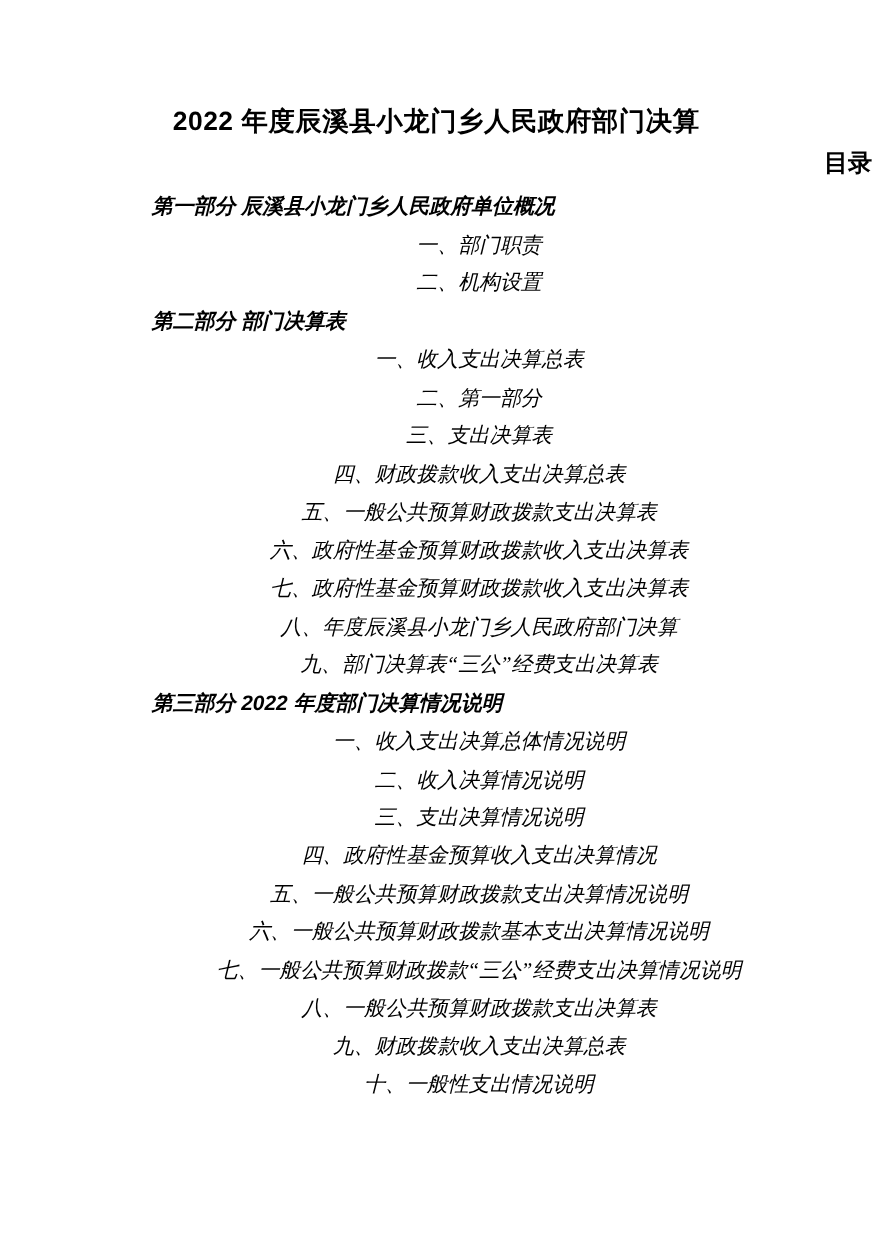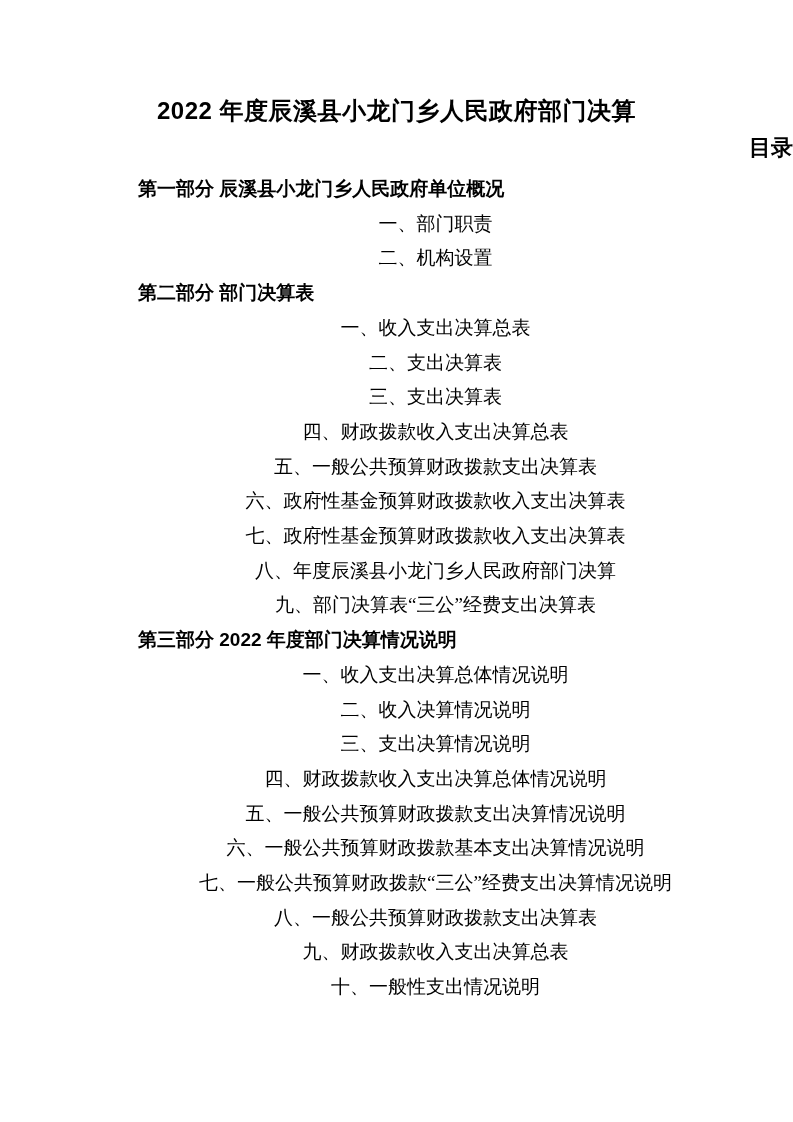--- a/index.html
+++ b/index.html
@@ -38,20 +38,21 @@
     line-height: 40px;
     white-space: nowrap;
   }
   .toc {
     margin: 4px 60px 0 138px;
   }
   .toc-row {
     margin: 0;
     line-height: 34.7px;
     white-space: nowrap;
+    font-style: italic;
   }
   .section-heading {
     font-family: "Liberation Sans", sans-serif;
     font-weight: bold;
     font-size: 19px;
   }
   .toc-item {
     font-family: "Liberation Serif", serif;
     font-weight: normal;
     font-size: 19px;
@@ -67,34 +68,34 @@
   <h2 class="toc-heading">目录</h2>
 
   <div class="toc">
 
     <div class="toc-row section-heading">第一部分 辰溪县小龙门乡人民政府单位概况</div>
     <div class="toc-row toc-item">一、部门职责</div>
     <div class="toc-row toc-item">二、机构设置</div>
 
     <div class="toc-row section-heading">第二部分 部门决算表</div>
     <div class="toc-row toc-item">一、收入支出决算总表</div>
-    <div class="toc-row toc-item">二、支出决算表</div>
+    <div class="toc-row toc-item">二、第一部分</div>
     <div class="toc-row toc-item">三、支出决算表</div>
     <div class="toc-row toc-item">四、财政拨款收入支出决算总表</div>
     <div class="toc-row toc-item">五、一般公共预算财政拨款支出决算表</div>
     <div class="toc-row toc-item">六、政府性基金预算财政拨款收入支出决算表</div>
     <div class="toc-row toc-item">七、政府性基金预算财政拨款收入支出决算表</div>
     <div class="toc-row toc-item">八、年度辰溪县小龙门乡人民政府部门决算</div>
     <div class="toc-row toc-item">九、部门决算表“三公”经费支出决算表</div>
 
     <div class="toc-row section-heading">第三部分 2022 年度部门决算情况说明</div>
     <div class="toc-row toc-item">一、收入支出决算总体情况说明</div>
     <div class="toc-row toc-item">二、收入决算情况说明</div>
     <div class="toc-row toc-item">三、支出决算情况说明</div>
-    <div class="toc-row toc-item">四、财政拨款收入支出决算总体情况说明</div>
+    <div class="toc-row toc-item">四、政府性基金预算收入支出决算情况</div>
     <div class="toc-row toc-item">五、一般公共预算财政拨款支出决算情况说明</div>
     <div class="toc-row toc-item">六、一般公共预算财政拨款基本支出决算情况说明</div>
     <div class="toc-row toc-item">七、一般公共预算财政拨款“三公”经费支出决算情况说明</div>
     <div class="toc-row toc-item">八、一般公共预算财政拨款支出决算表</div>
     <div class="toc-row toc-item">九、财政拨款收入支出决算总表</div>
     <div class="toc-row toc-item">十、一般性支出情况说明</div>
 
   </div>
 
 </div>

